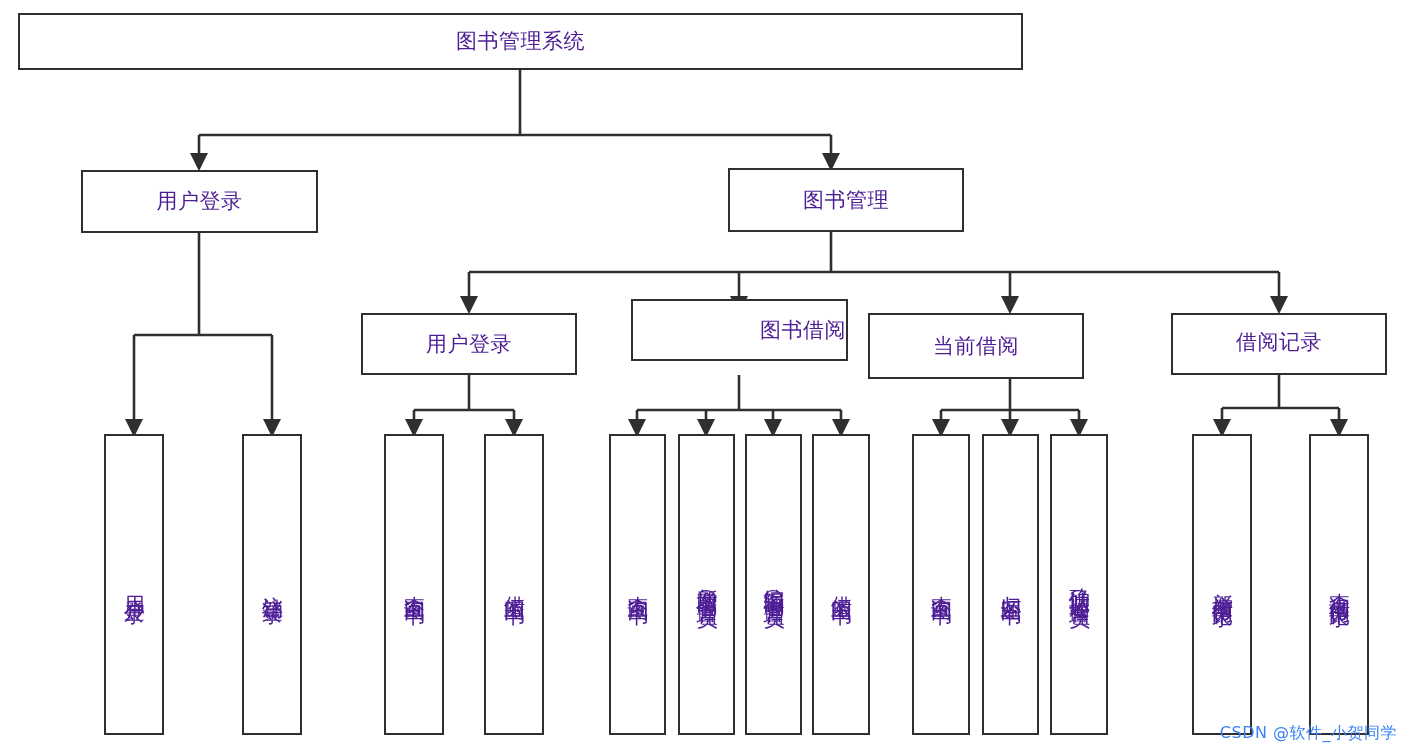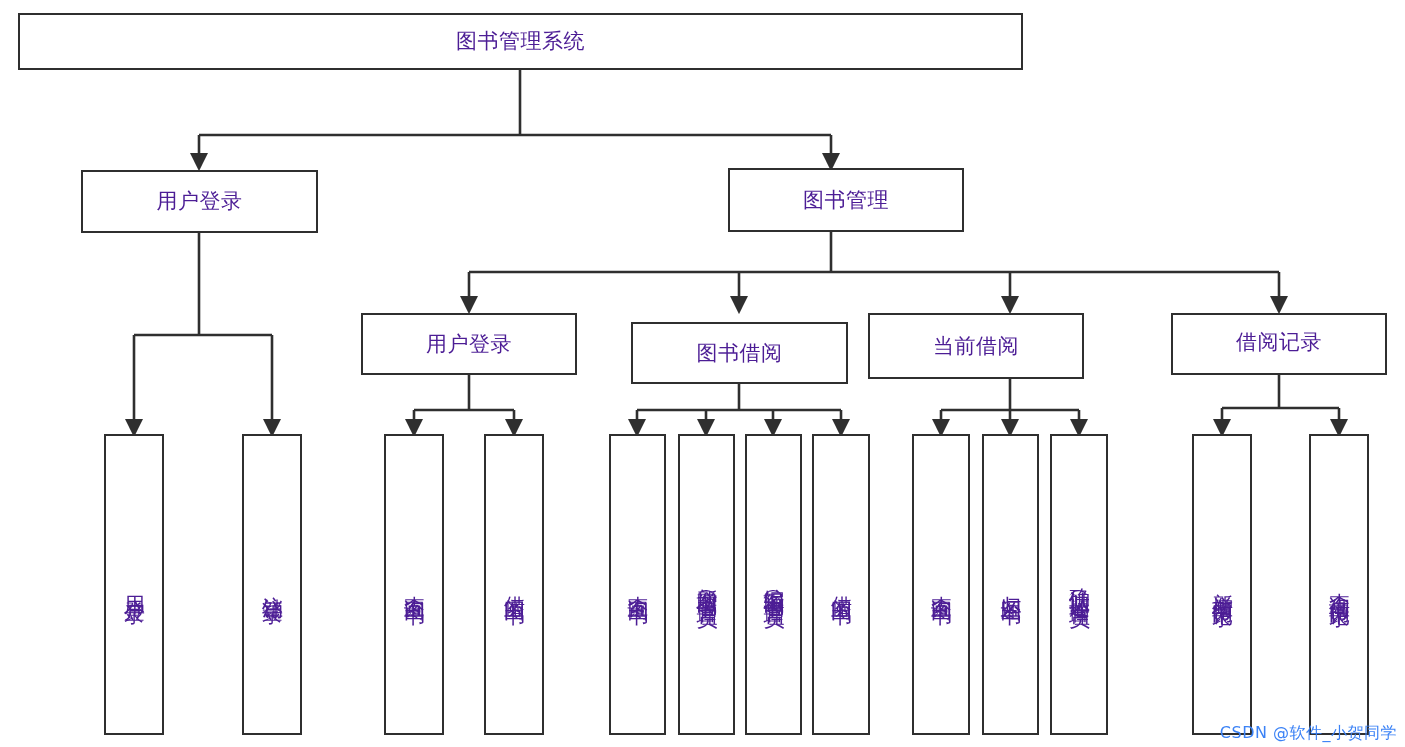--- a/index.html
+++ b/index.html
@@ -134,21 +134,21 @@
   </div>
 
   <div class="node-box horiz" style="left:712px; top:168px; width:236px; height:64px;margin-left:16px;">
     <span class="node-label">图书管理</span>
   </div>
 
   <div class="node-box horiz" style="left:361px; top:313px; width:216px; height:62px;">
     <span class="node-label">用户登录</span>
   </div>
 
-  <div class="node-box horiz" style="left:631px; top:322px; width:217px; height:62px;">
+  <div class="node-box horiz" style="left:631px; top:299px; width:217px; height:62px;justify-content:flex-end;">
     <span class="node-label">图书借阅</span>
   </div>
 
   <div class="node-box horiz" style="left:868px; top:313px; width:216px; height:66px;">
     <span class="node-label">当前借阅</span>
   </div>
 
   <div class="node-box horiz" style="left:1171px; top:313px; width:216px; height:62px;font-family:Liberation Mono, monospace;">
     <span class="node-label">借阅记录</span>
   </div>

